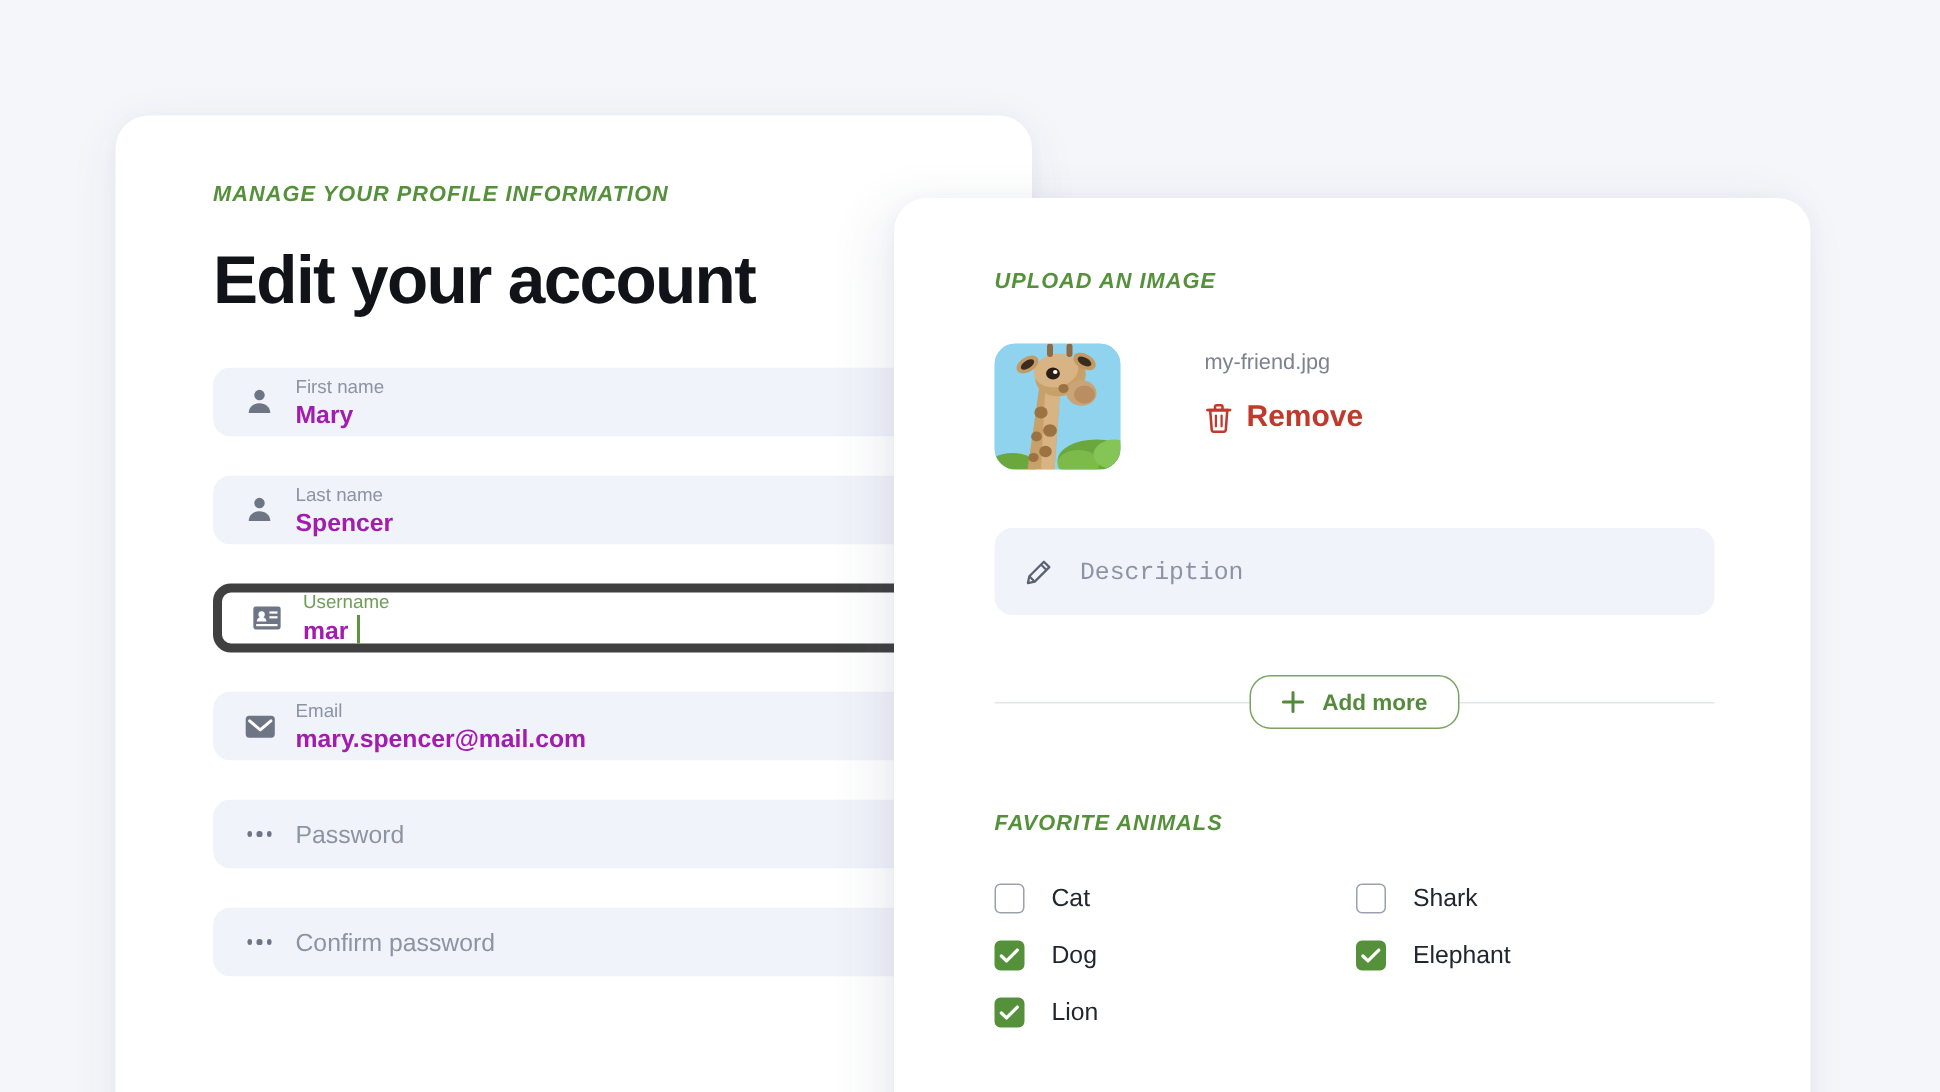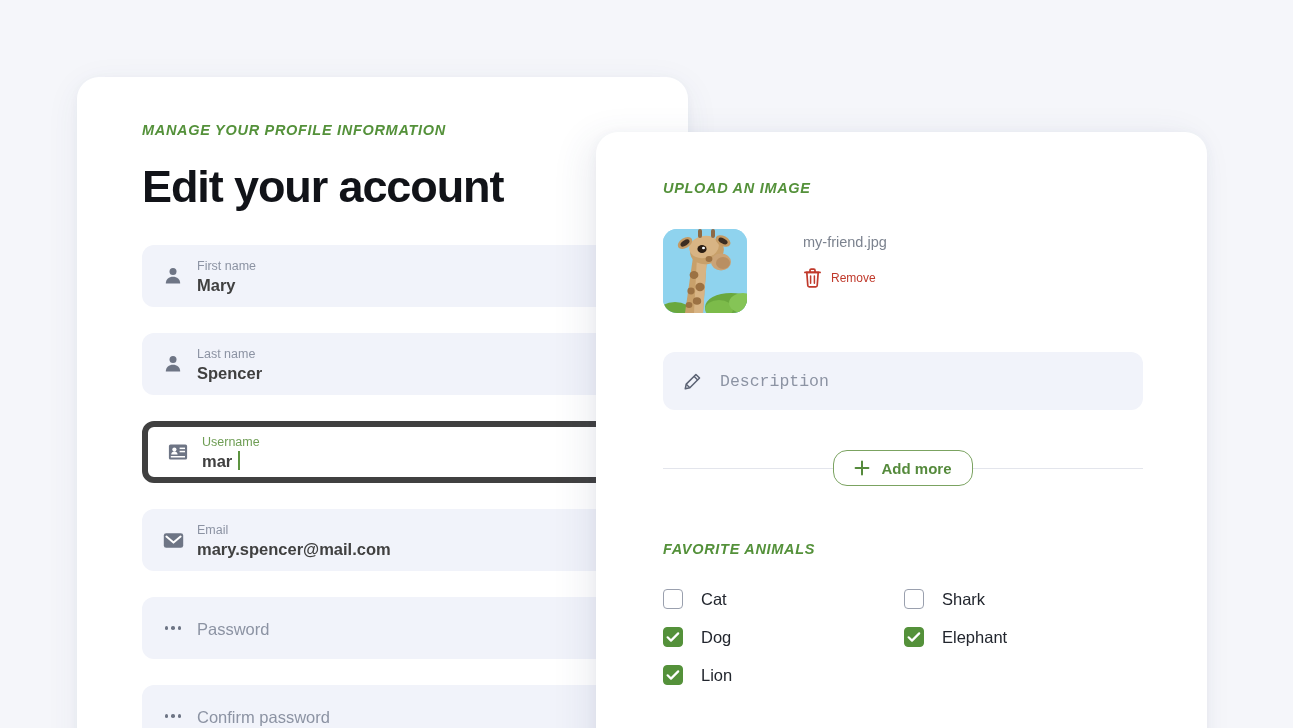--- a/index.html
+++ b/index.html
@@ -65,21 +65,21 @@
     margin-top: 23px;
     white-space: nowrap;
   }
 
   
   #form-fields { margin-top: 32px; }
 
   .field {
     position: relative;
     width: 516px;
-    height: 62px;
+    height: 46px;
     border-radius: 12px;
     background: #f1f3fa;
     display: flex;
     align-items: center;
     margin-bottom: 26px;
     border: 1px solid transparent;
   }
 
   .field.focused {
     background: #ffffff;
@@ -109,21 +109,21 @@
     color: #8c93a3;
     line-height: 15px;
     margin-bottom: 1px;
   }
 
   .field.focused .field-label { color: #6f9e55; }
 
   .field-value {
     font-size: 16.5px;
     font-weight: bold;
-    color: #404040;
+    color: #a21caf;
     line-height: 21px;
     white-space: nowrap;
   }
 
   .caret {
     display: inline-block;
     width: 1.6px;
     height: 19px;
     background: #5d9440;
     vertical-align: -3px;
@@ -172,22 +172,22 @@
   }
 
   #remove-button {
     display: flex;
     align-items: center;
     margin-top: 16px;
     cursor: pointer;
   }
 
   #remove-label {
-    font-size: 12px;
-    font-weight: normal;
+    font-size: 20px;
+    font-weight: bold;
     color: #c0392b;
     margin-left: 9px;
   }
 
   #description-field {
     width: 480px;
     height: 58px;
     border-radius: 12px;
     background: #f1f3fa;
     display: flex;

